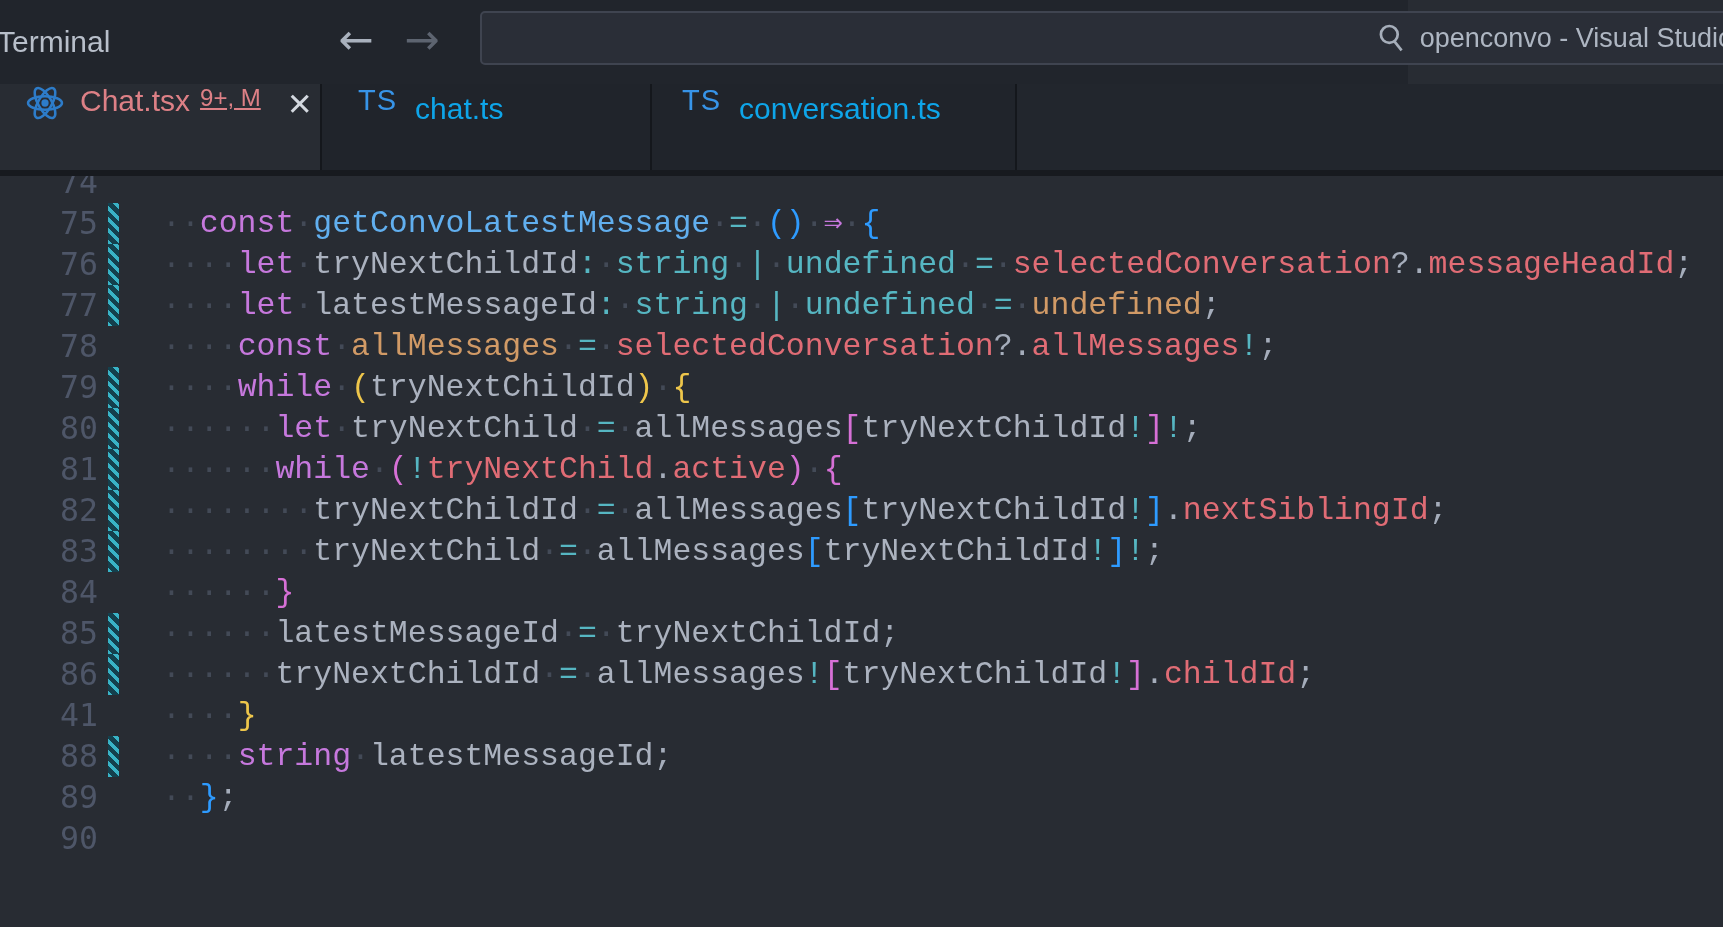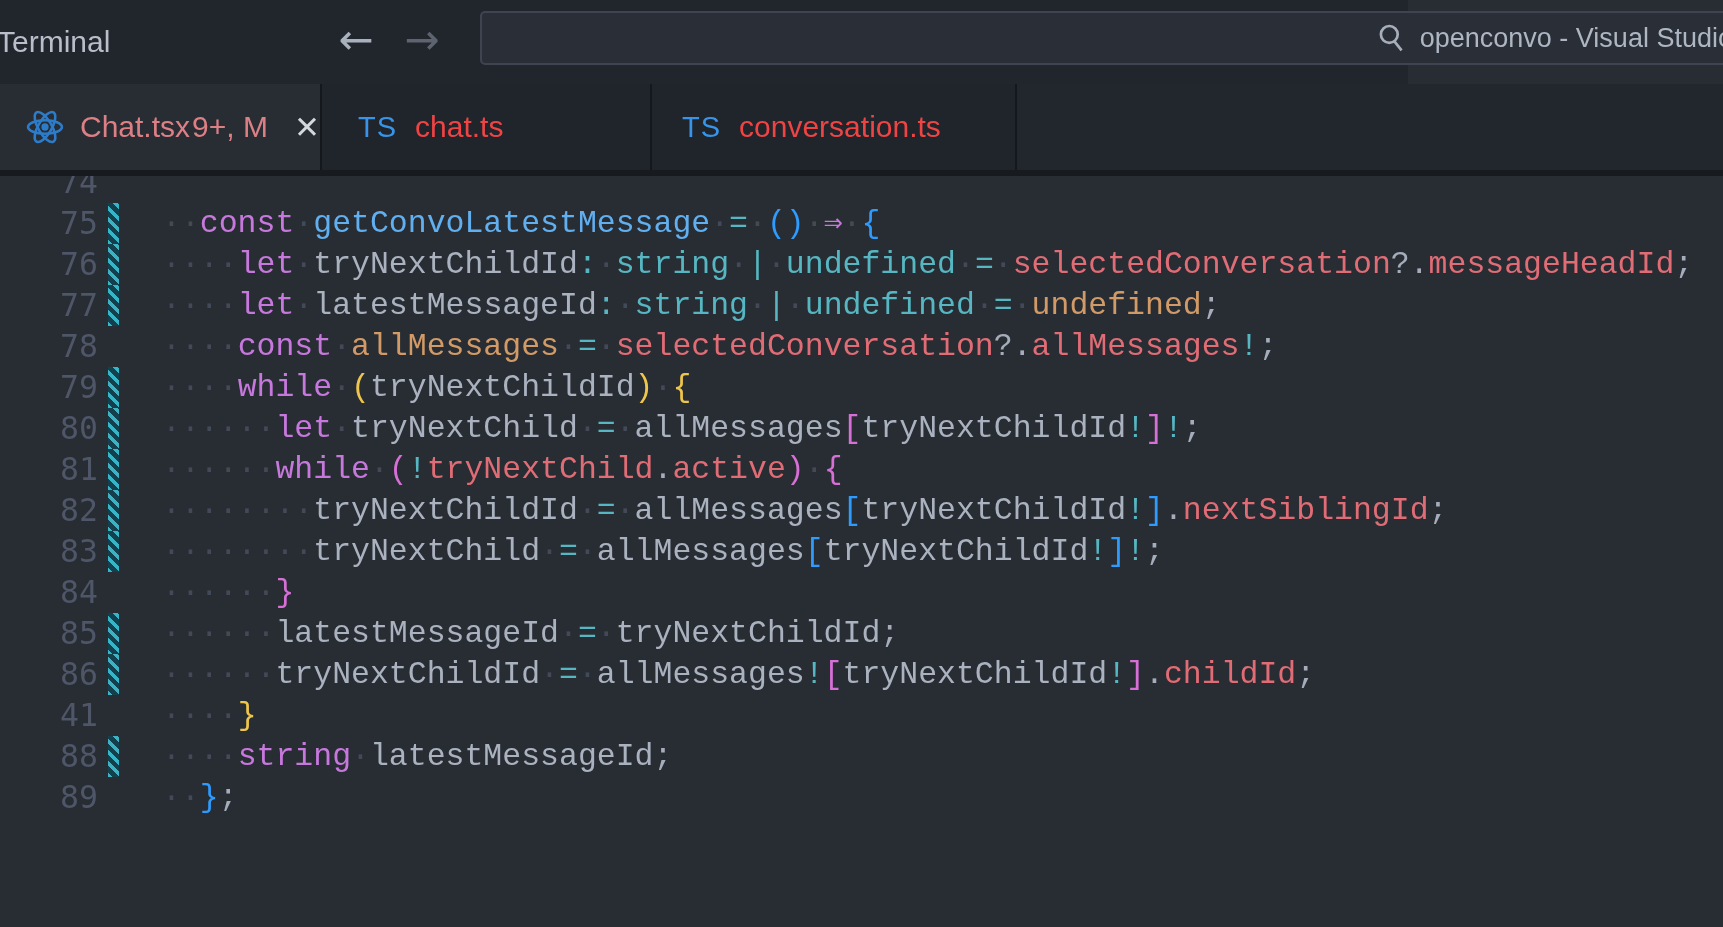--- a/index.html
+++ b/index.html
@@ -29,31 +29,31 @@
   }
   .cmdinner{display:flex;align-items:center;gap:13px;transform:translateX(70px);}
   .searchicon{width:30px;height:30px;}
   .cmdtitle{font-size:27px;color:#aeb6c2;white-space:nowrap;}
   
   .tabbar{
     position:absolute;left:0;top:84px;width:1723px;height:86px;
     background:var(--ui-tabbar_bg,#1d2127);z-index:25;display:flex;
     border-bottom:6px solid #171a1f;box-sizing:content-box;
   }
-  .tab{display:flex;align-items:center;height:86px;box-sizing:border-box;border-right:2px solid #14171c;}
+  .tab{display:flex;align-items:flex-start;height:86px;box-sizing:border-box;border-right:2px solid #14171c;}
   .tab.active{width:322px;background:var(--ui-tab_active_bg,#282c33);padding-left:26px;}
   .tab.t2{width:330px;background:var(--ui-tab_inactive_bg,#20242b);padding-left:36px;}
   .tab.t3{width:365px;background:var(--ui-tab_inactive_bg,#20242b);padding-left:30px;}
   .tabfill{flex:1;background:#22262d;}
   .reacticon{width:38px;height:38px;flex:none;}
   .tsicon{font-size:29px;font-weight:normal;color:var(--c-tsblue,#3794e8);letter-spacing:1px;flex:none;}
   .tlabel{font-size:30px;margin-left:16px;white-space:nowrap;}
   .tab.active .tlabel,.tab.active .tbadge{color:var(--c-tabred,#dd8086);}
-  .tab.t2 .tlabel,.tab.t3 .tlabel{color:#ef4444;margin-left:18px;}
-  .tbadge{font-size:30px;margin-left:2px;white-space:nowrap;}
+  .tab.t2 .tlabel,.tab.t3 .tlabel{color:#0ea5e9;margin-left:18px;margin-top:8px;}
+  .tbadge{font-size:24px;margin-left:10px;white-space:nowrap;text-decoration:underline;}
   .tclose{font-size:31px;color:#d3d8df;margin-left:20px;padding:2px 6px;border-radius:6px;}
   
   .editor{
     position:absolute;left:0;top:176px;width:1723px;height:751px;
     background:var(--ui-editor_bg,#282c33);overflow:hidden;z-index:10;
   }
   #code{margin-top:-14px;}
   .row{display:flex;height:41px;font:31.5px/41px "DejaVu Sans Mono",monospace;}
   .ln{width:98px;text-align:right;color:var(--c-lineno,#4e5668);flex:none;}
   .gitbar{width:11px;height:41px;margin-left:10px;flex:none;}
@@ -194,14 +194,19 @@
       <div class="row">
         <span class="ln">88</span>
         <span class="gitbar mod"></span>
         <span class="codetxt"><span class="tok-ws">····</span><span class="tok-kw">string</span><span class="tok-ws">·</span><span class="tok-v">latestMessageId</span><span class="tok-p">;</span></span>
       </div>
       <div class="row">
         <span class="ln">89</span>
         <span class="gitbar"></span>
         <span class="codetxt"><span class="tok-ws">··</span><span class="tok-b3">}</span><span class="tok-p">;</span></span>
       </div>
+      <div class="row">
+        <span class="ln">90</span>
+        <span class="gitbar"></span>
+        <span class="codetxt"></span>
+      </div>
     </div>
 </div>
 
 </body></html>

